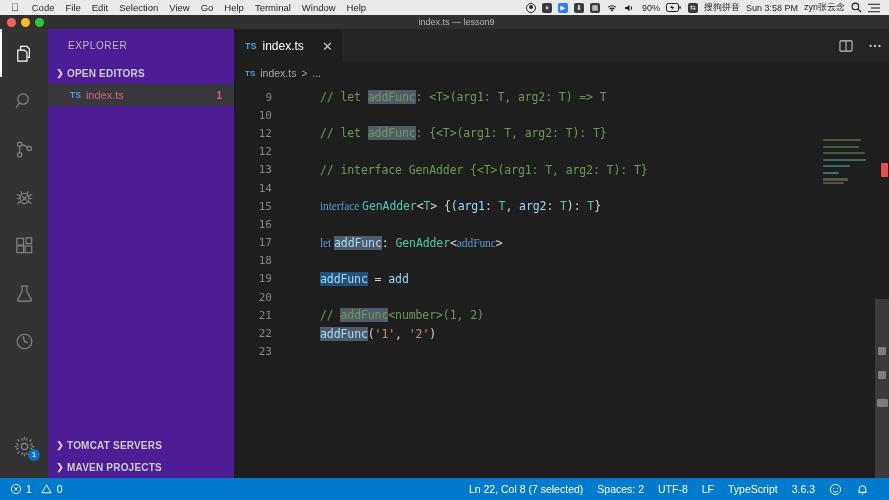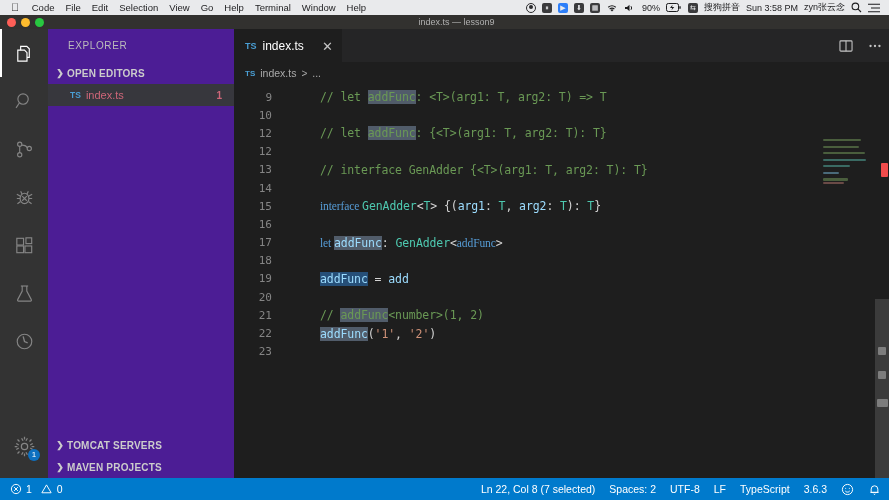--- a/index.html
+++ b/index.html
@@ -175,21 +175,21 @@
   }
   .ov-mark { position: absolute; right: 3px; width: 8px; height: 8px; background: rgba(180,180,180,0.55); border-radius:1px;}
 
   
   .statusbar {
     position: absolute; left: 0; bottom: 0; width: 889px; height: 22px;
     background: #007acc; color: #ffffff;
     display: flex; align-items: center; font-size: 10.5px;
   }
   .sb-left { display: flex; align-items: center; gap: 5px; padding-left: 10px; }
-  .sb-right { margin-left: auto; display: flex; align-items: center; gap: 14px; padding-right: 8px; }
+  .sb-right { margin-left: auto; display: flex; align-items: center; gap: 14px; padding-right: 20px; }
   .sb-item { white-space: nowrap; display:flex; align-items:center; gap:4px;}
   svg { display: block; }
 </style>
 </head>
 <body>
 
 <div id="app">
 
   <div class="macbar">
     <span class="apple"></span>

